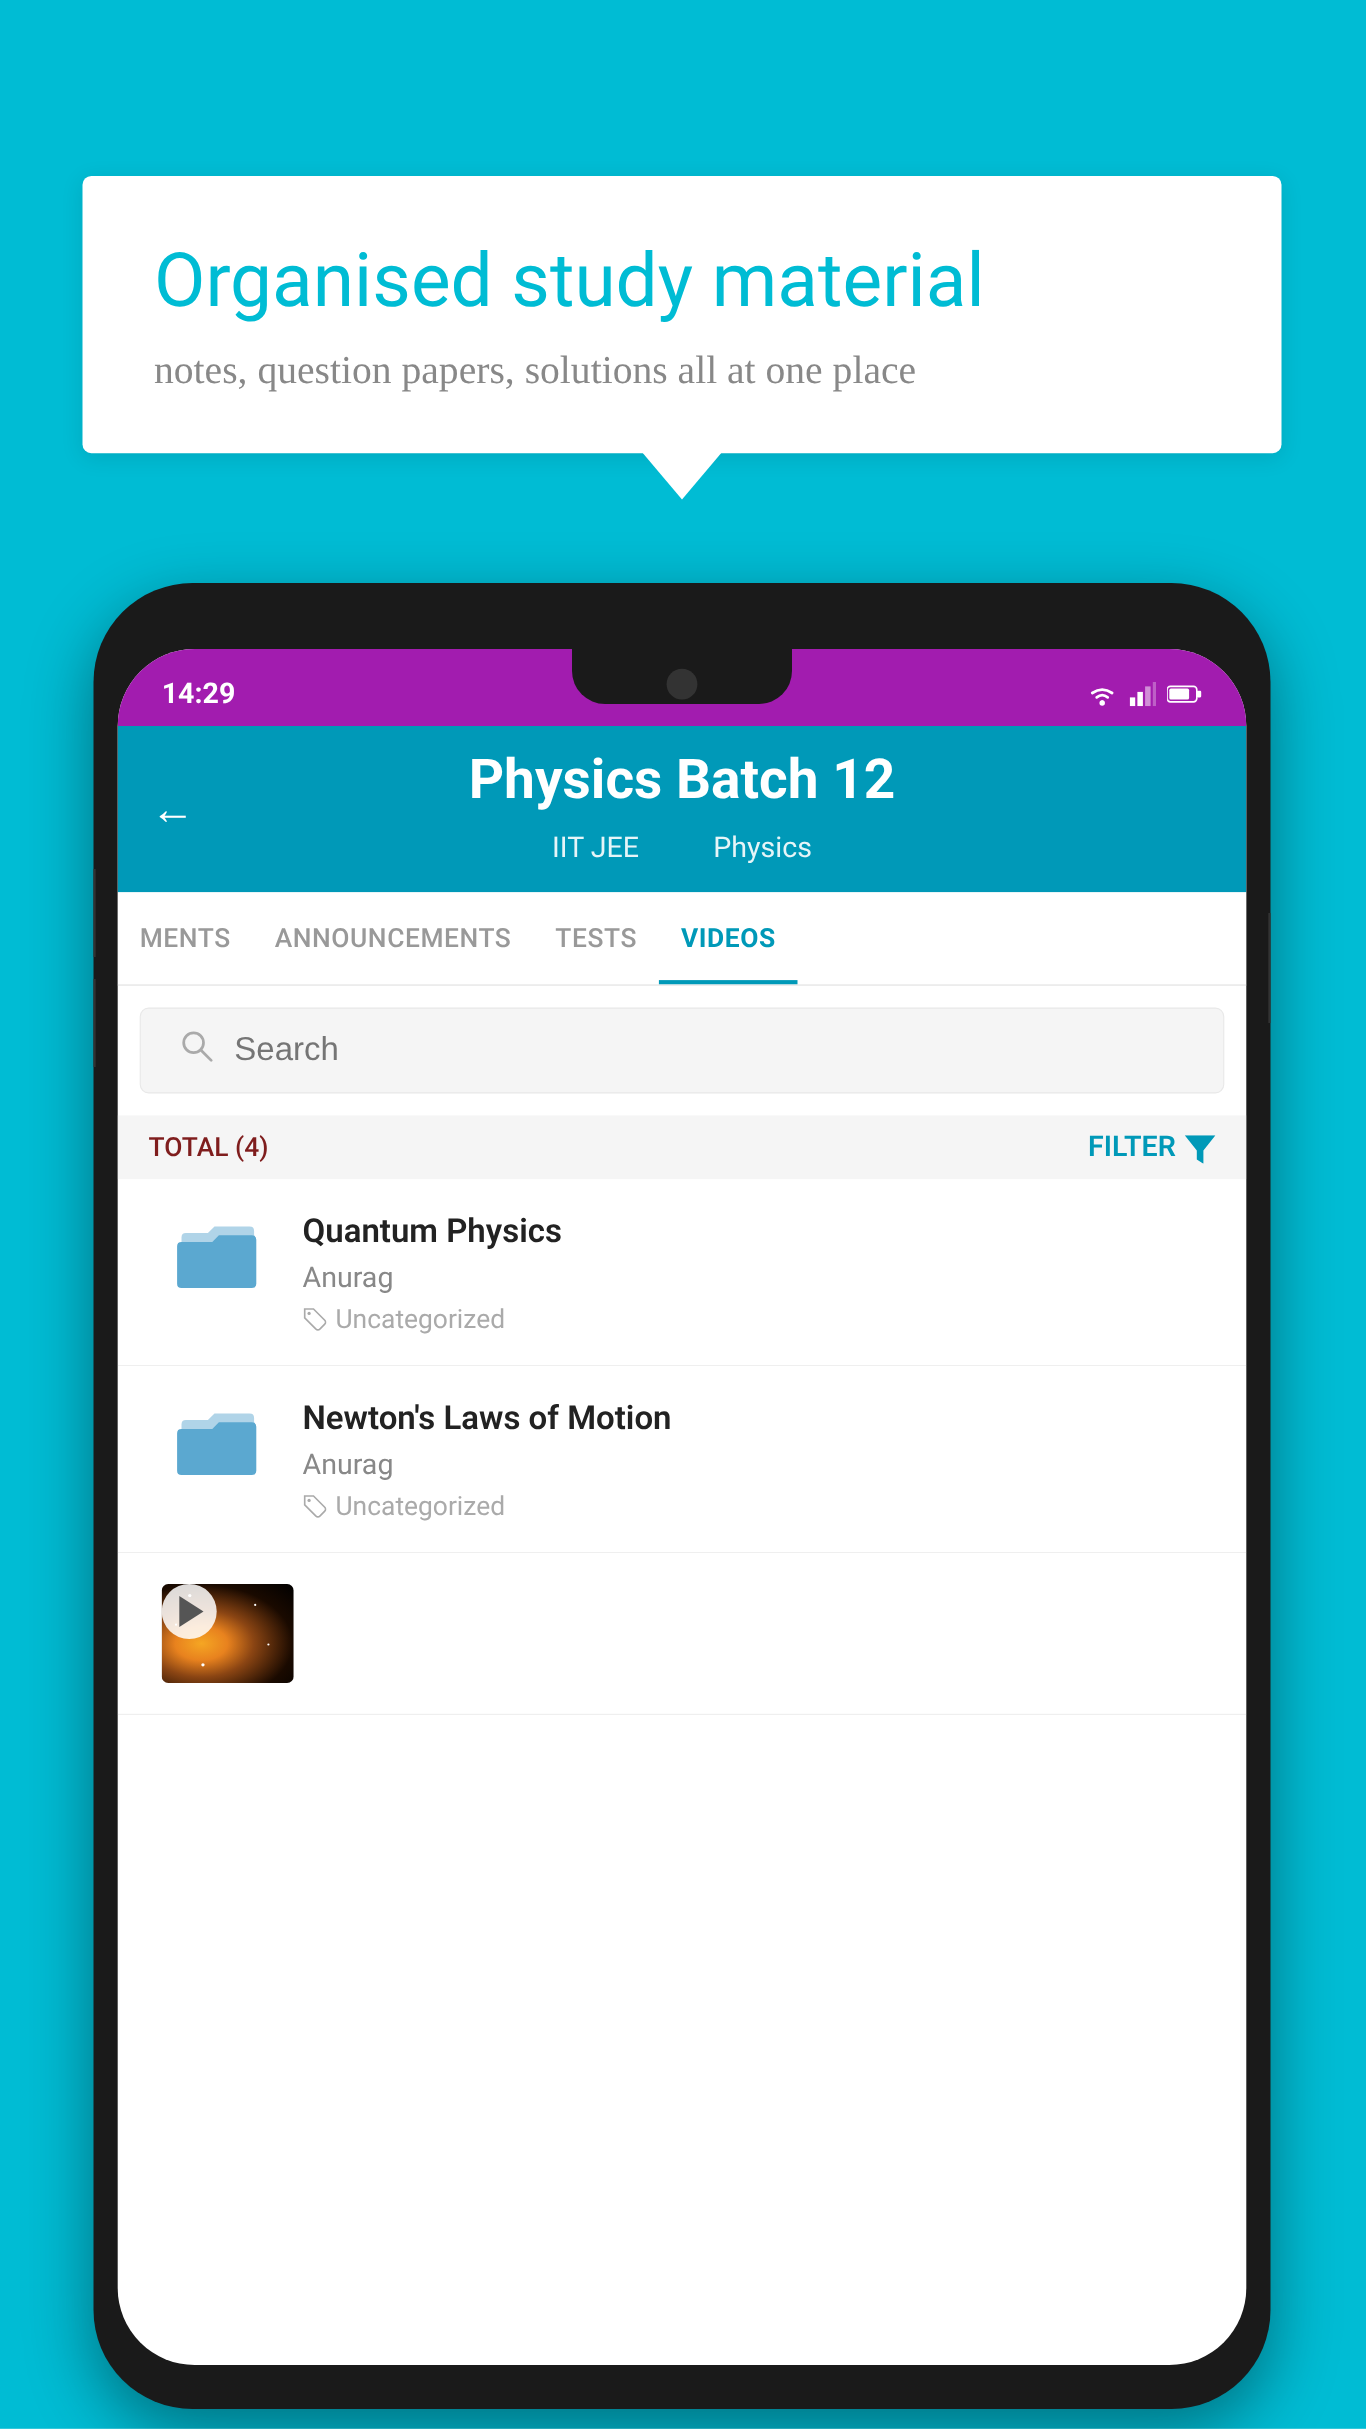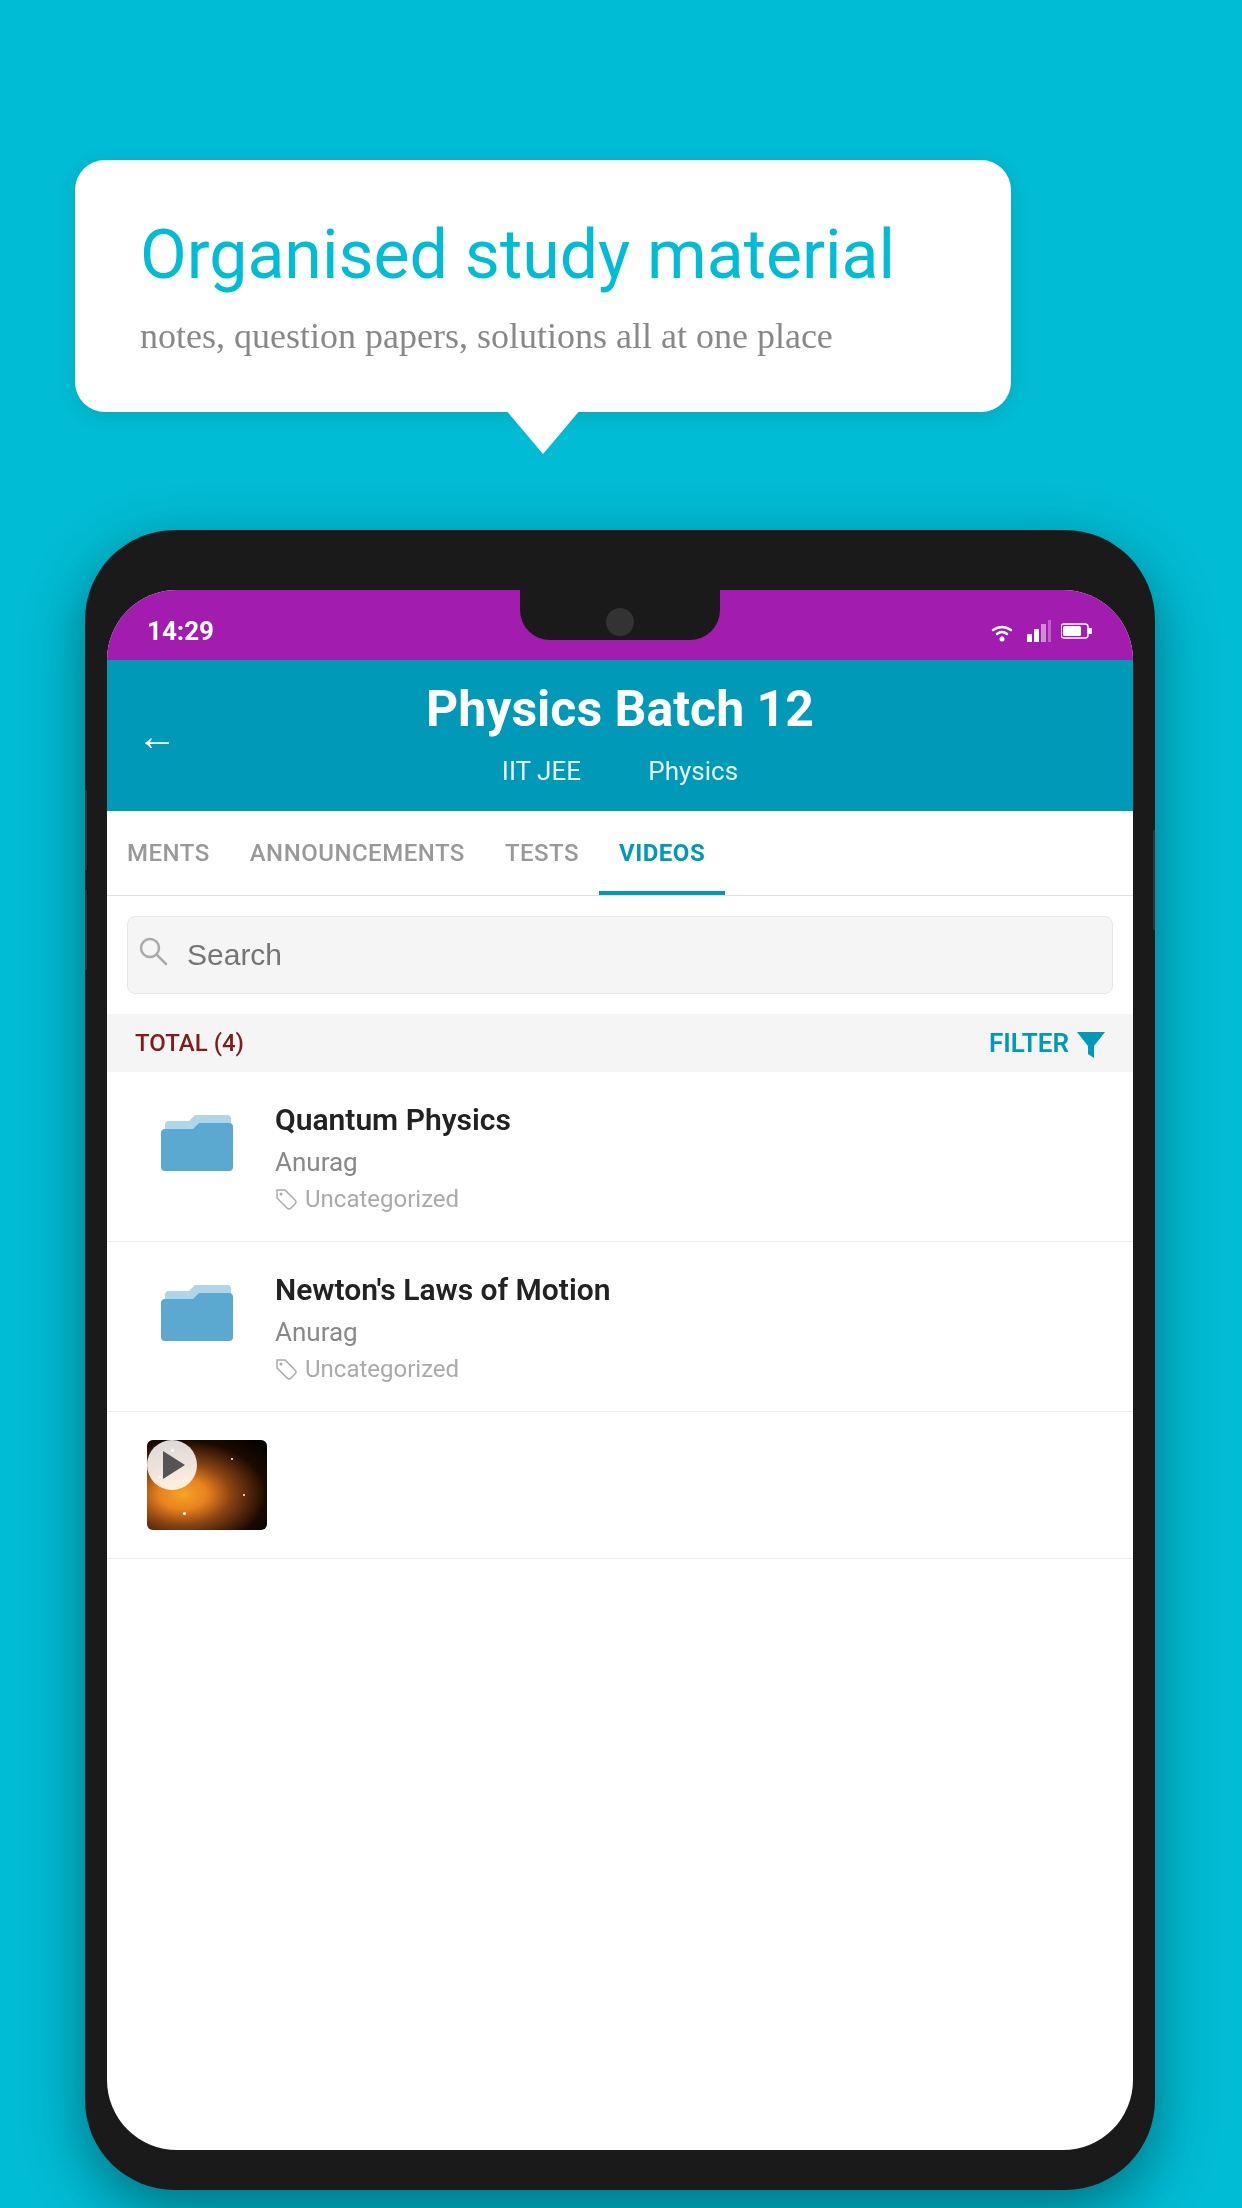--- a/index.html
+++ b/index.html
@@ -12,23 +12,23 @@
       font-family: 'Roboto', Arial, sans-serif;
       overflow: hidden;
       position: relative;
     }
 
     
     .speech-bubble {
       position: absolute;
       top: 160px;
       left: 75px;
-      width: 936px;
+      width: 1090px;
       background: white;
-      border-radius: 30px;
+      border-radius: 8px;
       padding: 55px 65px 55px 65px;
       box-shadow: 0 4px 20px rgba(0,0,0,0.1);
     }
 
     .speech-bubble::after {
       content: '';
       position: absolute;
       bottom: -42px;
       left: 50%;
       transform: translateX(-50%);
@@ -223,21 +223,21 @@
       background: #0099B8;
     }
 
     
     .search-bar {
       margin: 20px 20px;
       background: #f5f5f5;
       border-radius: 8px;
       display: flex;
       align-items: center;
-      padding: 18px 9px;
+      padding: 18px 35px;
       border: 1px solid #e8e8e8;
     }
 
     .search-icon {
       color: #aaa;
       font-size: 32px;
       margin-right: 18px;
     }
 
     .search-input {

